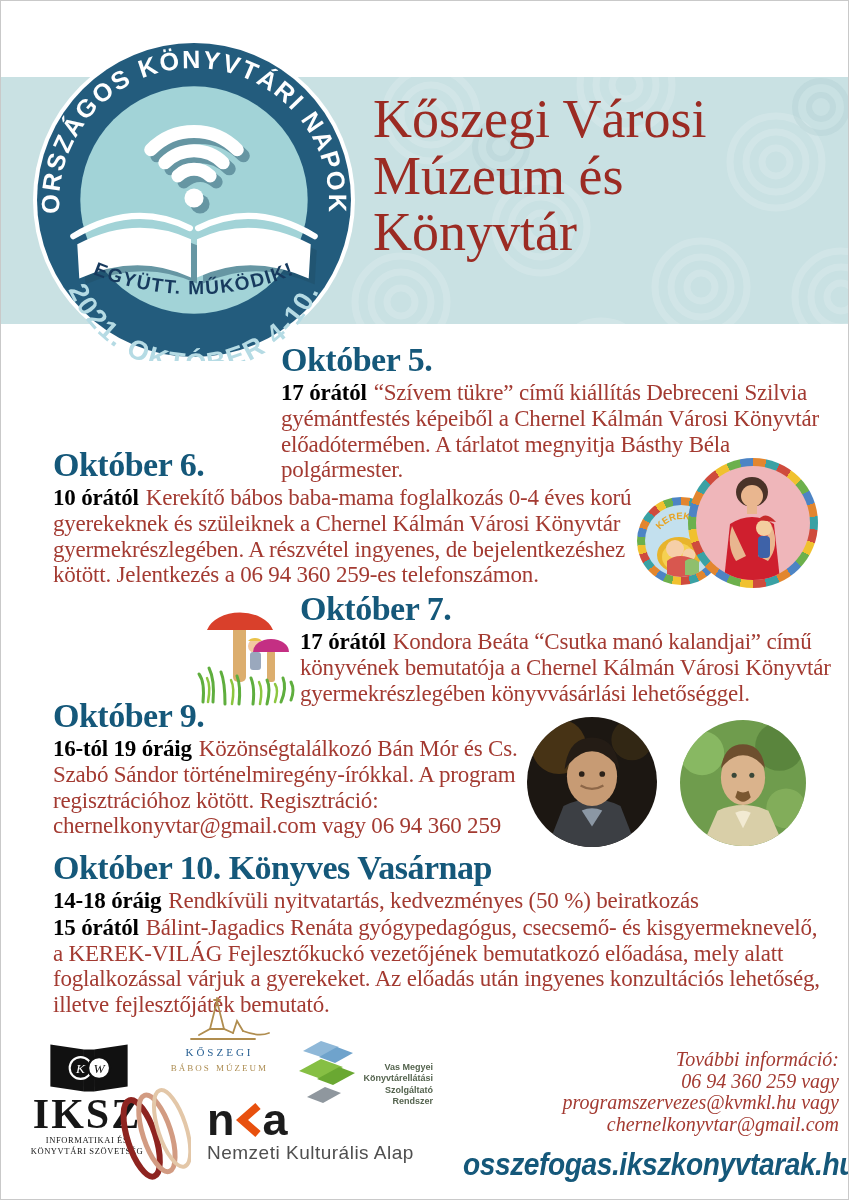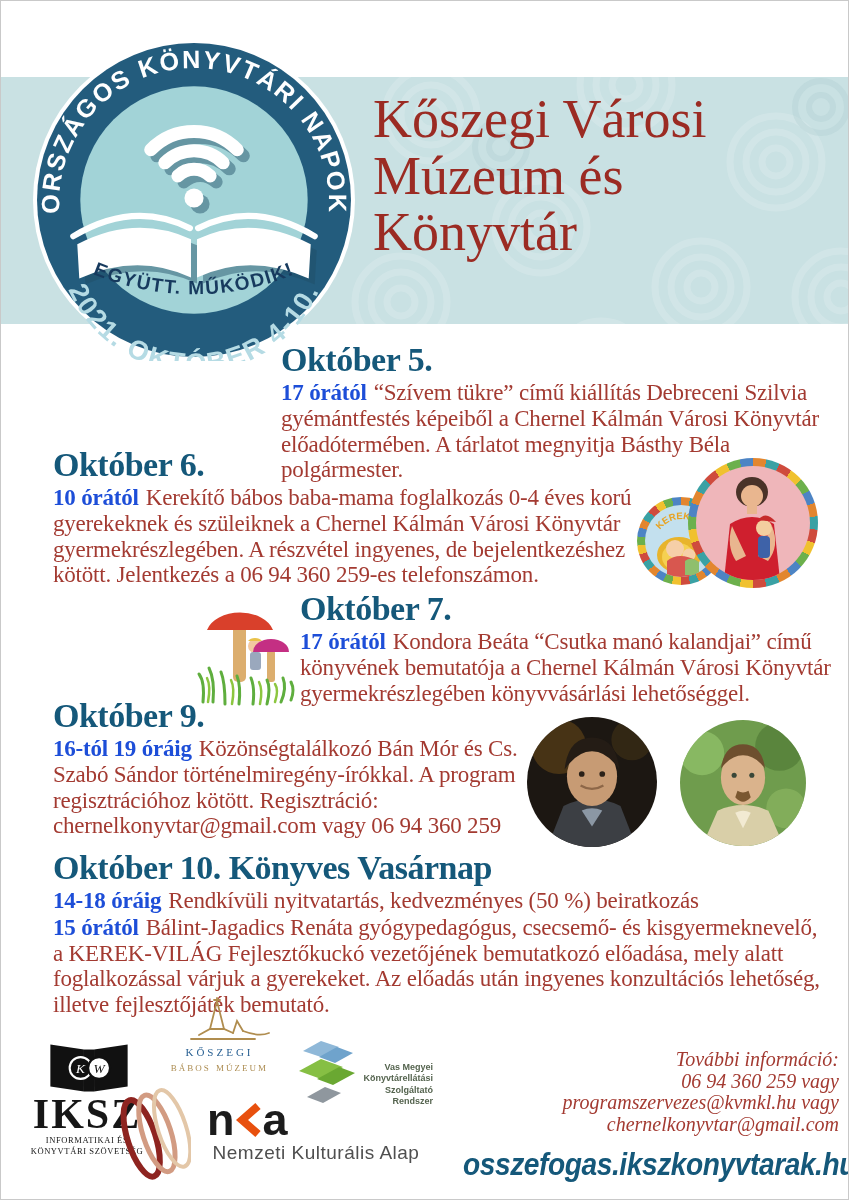--- a/index.html
+++ b/index.html
@@ -20,21 +20,21 @@
 
   
   .title{position:absolute;left:372px;top:90px;width:464px;text-align:left;
          color:#9b2b23;font-size:54px;line-height:1.05;font-weight:400;}
 
   
   .section{position:absolute;}
   .section h2{font-size:34px;font-weight:700;color:#15587a;margin:0 0 3px 0;letter-spacing:-0.5px;line-height:1.0;}
   .section p{margin:0;font-size:23px;line-height:1.12;color:#a33a31;letter-spacing:-0.2px;}
   .section p + p{margin-top:1px;}
-  .time{color:#1d4ed8;font-weight:700;padding-right:7px;}
+  .time{color:#000000;font-weight:700;padding-right:7px;}
   .s5{left:280px;top:342px;width:555px;}
   .s6{left:52px;top:447px;width:592px;}
   .s7{left:299px;top:591px;width:535px;}
   .s9{left:52px;top:698px;width:470px;}
   .s10{left:52px;top:850px;width:778px;}
 
   
   .mushrooms{position:absolute;left:194px;top:589px;width:102px;height:116px;}
   .circle{position:absolute;border-radius:50%;
           background:repeating-conic-gradient(#e2862f 0 12deg,#3aa1a4 12deg 24deg,#cf4b3d 24deg 36deg,
@@ -57,21 +57,21 @@
   .koszegi svg{display:block;margin:0 auto;}
   .koszegi-l1{font-size:16px;letter-spacing:3px;color:#2a6193;line-height:1.0;font-variant:small-caps;}
   .koszegi-l2{font-size:13px;letter-spacing:2px;color:#ad8d52;line-height:1.2;font-variant:small-caps;}
   .vasm{position:absolute;left:296px;top:1034px;width:138px;display:flex;align-items:flex-end;}
   .vasm-text{font-family:"Liberation Sans",sans-serif;font-size:9px;font-weight:700;
              color:#55644f;text-align:right;line-height:1.25;width:78px;}
   .nka{position:absolute;left:206px;top:1100px;width:218px;}
   .nka-mark{display:flex;align-items:center;gap:1px;font-family:"Liberation Sans",sans-serif;
             font-weight:700;font-size:45px;color:#1c1c1c;line-height:.85;}
   .nka-caption{font-family:"Liberation Sans",sans-serif;font-size:19px;color:#4f4f4f;
-               letter-spacing:.5px;margin-top:3px;white-space:nowrap;text-align:center;}
+               letter-spacing:.5px;margin-top:3px;white-space:nowrap;}
   .contact{position:absolute;left:438px;top:1048px;width:400px;text-align:right;
            color:#a33a31;font-size:20px;line-height:1.08;font-style:italic;}
   .website{margin-top:12px;font-family:"Liberation Sans",sans-serif;font-weight:700;
            font-size:32px;color:#15587a;letter-spacing:-0.5px;transform:scaleX(.88);transform-origin:center;}
 </style>
 </head>
 <body>
 
 <div class="page">
 

